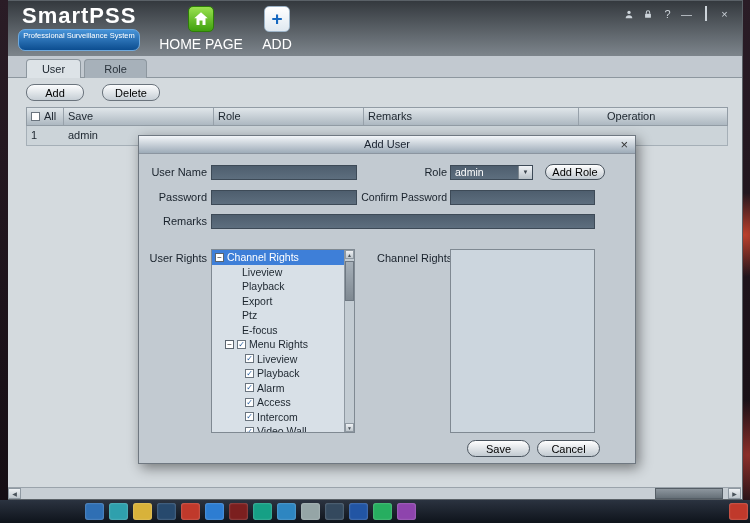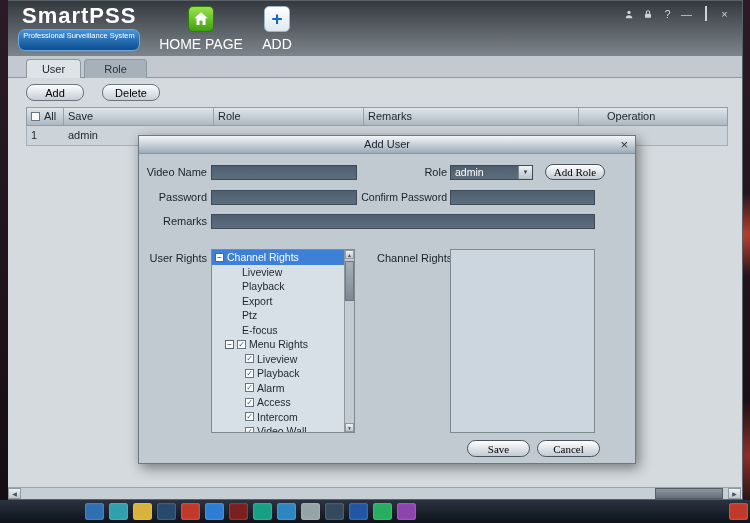--- a/index.html
+++ b/index.html
@@ -86,21 +86,21 @@
     font-family:inherit; }
   input.dinput { outline:none; }
 
   .drop { position:absolute; left:311px; top:29px; width:83px; height:15px; border:1px solid #3d4a57;
     background:linear-gradient(#4e5e6e,#5d6e7e); display:flex; cursor:default; }
   .drop-val { flex:1; color:#fff; font-size:10.5px; line-height:13px; padding-left:4px; }
   .drop-btn { width:14px; background:linear-gradient(#f0f3f6,#b8c1c8); border-left:1px solid #7e8890;
     color:#39424b; font-size:6px; text-align:center; line-height:13px; }
 
   .dbtn { position:absolute; width:63px; height:17px; border:1px solid #4a545e; border-radius:9px;
-    background:linear-gradient(#ffffff,#c2cad1); font-size:11px; font-family:Liberation Serif, serif; cursor:default; }
+    background:linear-gradient(#ffffff,#c2cad1); font-size:11px; font-family:Liberation Sans, sans-serif; cursor:default; }
 
   
   .tree { position:absolute; left:72px; top:113px; width:144px; height:184px;
     background:#d8e0e7; border:1px solid #7f8992; overflow:hidden; }
   .tree-rows { position:absolute; left:0; top:0; right:10px; bottom:0; overflow:hidden; }
   .tree-row { height:14.5px; display:flex; align-items:center; font-size:10.5px; white-space:nowrap; cursor:default; }
   .tree-row.selected { background:#3e7fd8; color:#fff; }
   .tree-row.lvl0 { padding-left:3px; }
   .tree-row.lvl1 { padding-left:30px; }
   .tree-row.grp2 { padding-left:13px; }
@@ -210,21 +210,21 @@
       <div class="hs-thumb"></div>
       <div class="hs-arrow hs-right">▶</div>
     </div>
 
     <div class="dialog">
       <div class="dlg-title">
         <span>Add User</span>
         <span class="dlg-close">×</span>
       </div>
 
-      <div class="dlabel" style="left:0; top:29px; width:68px;">Video Name</div>
+      <div class="dlabel" style="left:0; top:29px; width:68px;">User Name</div>
       <input class="dinput" style="left: 72px; top: 29px; width: 146px;" value="">
       <div class="dlabel" style="left:260px; top:29px; width:48px;">Role</div>
       <div class="drop">
         <span class="drop-val">admin</span>
         <span class="drop-btn">▼</span>
       </div>
       <button class="dbtn" style="left:406px; top:28px; width:60px; height:16px;">Add Role</button>
 
       <div class="dlabel" style="left:0; top:54px; width:68px;">Password</div>
       <input type="password" class="dinput" style="left: 72px; top: 54px; width: 146px;" value="">

